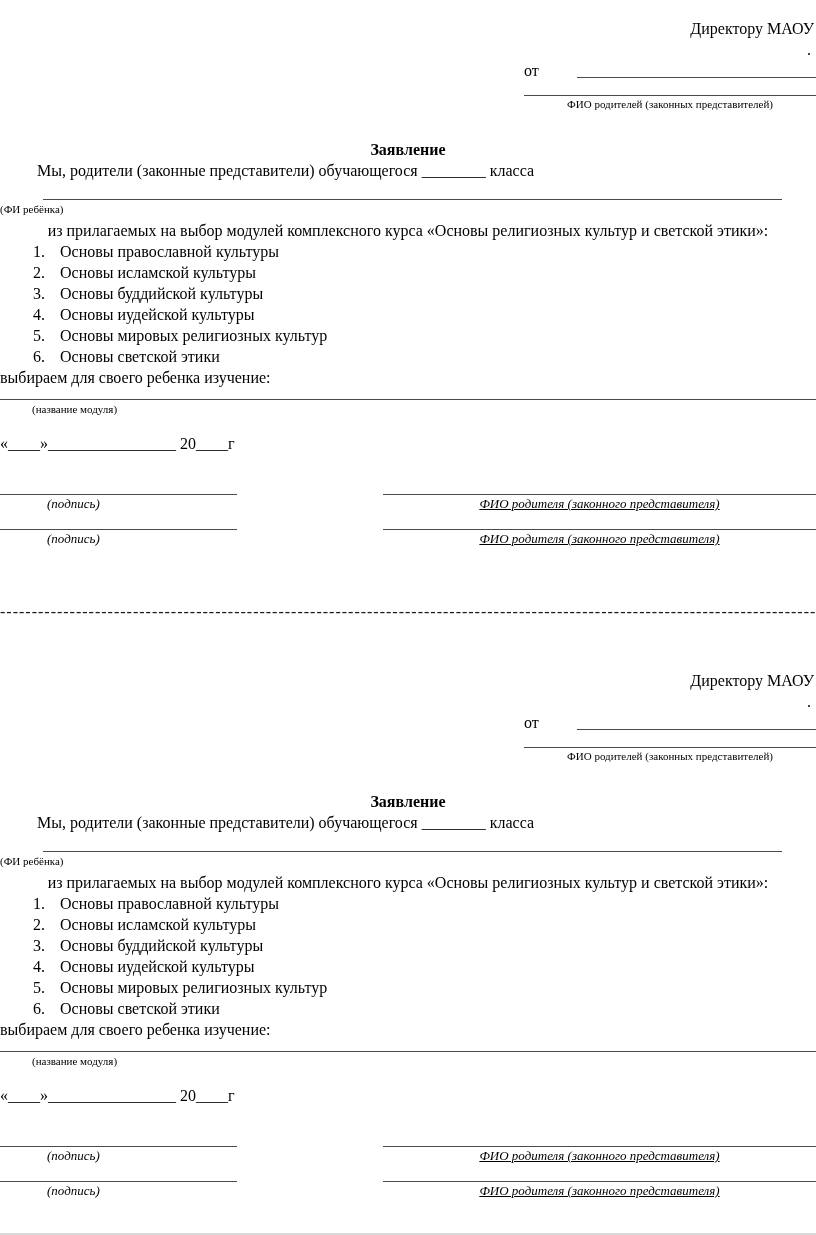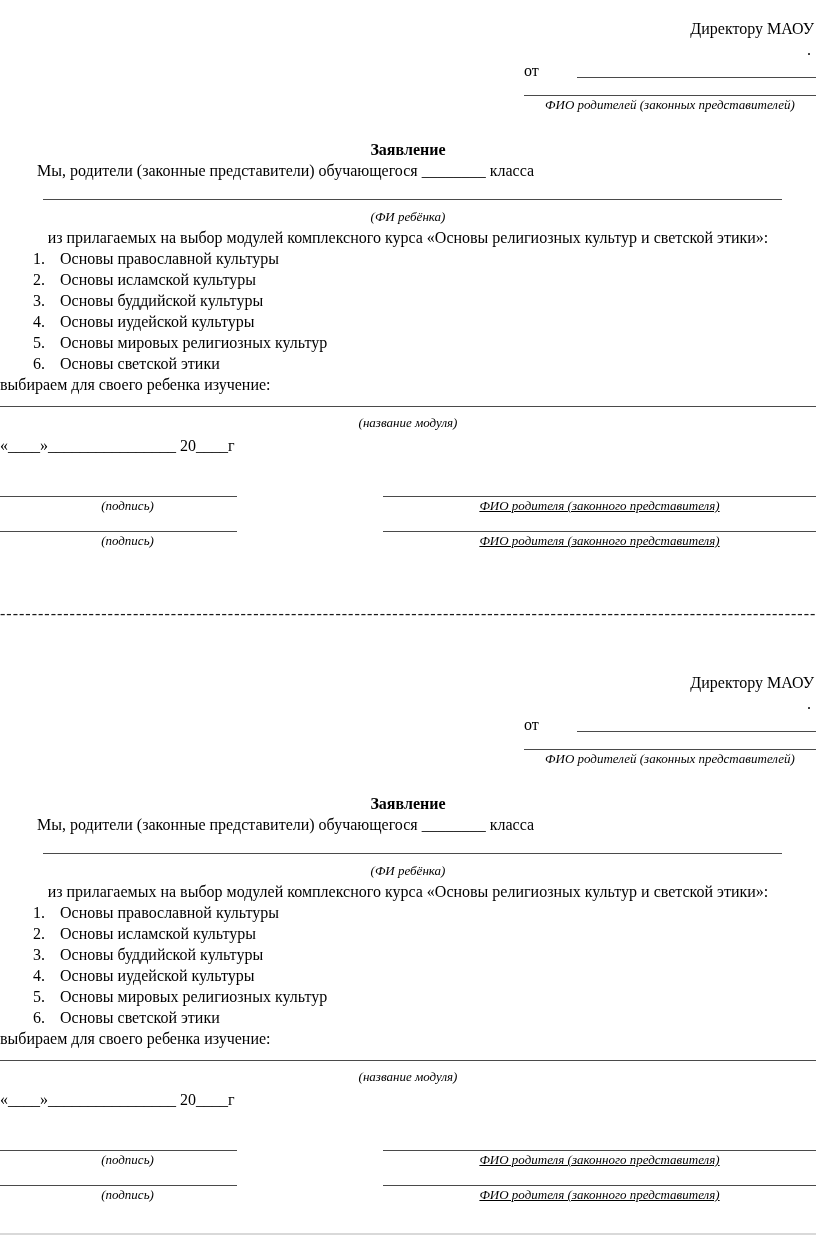--- a/index.html
+++ b/index.html
@@ -18,43 +18,43 @@
   .copy-1 { padding-top: 18px; }
   .copy-2 { margin-top: 50px; }
 
   
   .header-block { width: 292px; margin-left: auto; }
   .addressee { text-align: right; padding-right: 2px; }
   .dot-line { text-align: right; padding-right: 5px; height: 21px; }
   .from-row { display: flex; height: 21px; gap: 31px; }
   .from-fill { flex: 1; margin-left: 7px; margin-bottom: 3px; border-bottom: 1px solid #4a4a4a; }
   .name-rule { height: 14px; border-bottom: 1px solid #4a4a4a; }
-  .caption { font-style: italic; font-size: 13px; line-height: 17px; }
+  .caption { font-size: 11px; line-height: 17px; }
   .fio-caption { text-align: center; }
 
   .title { margin-top: 26px; text-align: center; font-weight: bold; }
   .intro { text-indent: 37px; font-family: Liberation Serif, serif; }
   .blank { white-space: pre; }
   .child-rule { height: 18px; border-bottom: 1px solid #4a4a4a; margin: 0 34px 0 43px; }
-  .center-caption { text-align: center; margin-top: 8px; }
+  .center-caption { margin-top: 1px; }
   .modules-intro { margin-top: 2px; white-space: nowrap; text-align: center; }
 
   .modules { margin: 0; padding: 0; list-style: none; }
   .modules li { position: relative; padding-left: 60px; }
   .modules .num { position: absolute; left: 33px; }
 
   .module-rule { height: 11px; border-bottom: 1px solid #4a4a4a; }
-  .module-caption { line-height: 16px; }
-  .date-line { margin-top: 4px; }
+  .module-caption { line-height: 16px; padding-left: 32px; }
+  .date-line { margin-top: 16px; }
 
   .sig-row { display: flex; justify-content: space-between; }
   .sig-row-1 { margin-top: 40px; }
   .sig-row-2 { margin-top: 17px; }
   .sig-cell { border-top: 1px solid #4a4a4a; padding-top: 1px; font-style: italic; font-size: 13px; line-height: 16px; box-sizing: border-box; }
-  .sig-left { width: 237px; padding-left: 18px; text-align: center; }
+  .sig-left { width: 237px; padding-left: 47px; text-align: left; }
   .sig-right { width: 433px; text-align: center; text-decoration: underline; }
 
   .dash-sep { margin-top: 57px; line-height: 16px; white-space: nowrap; overflow: hidden; letter-spacing: 1px; color: #1a1a1a; }
 
   .page-cut-edge { position: absolute; left: 0; bottom: 0; width: 100%; height: 2px; background: #d9d9d9; }
 </style>
 </head>
 <body>
 
 <div class="page">

